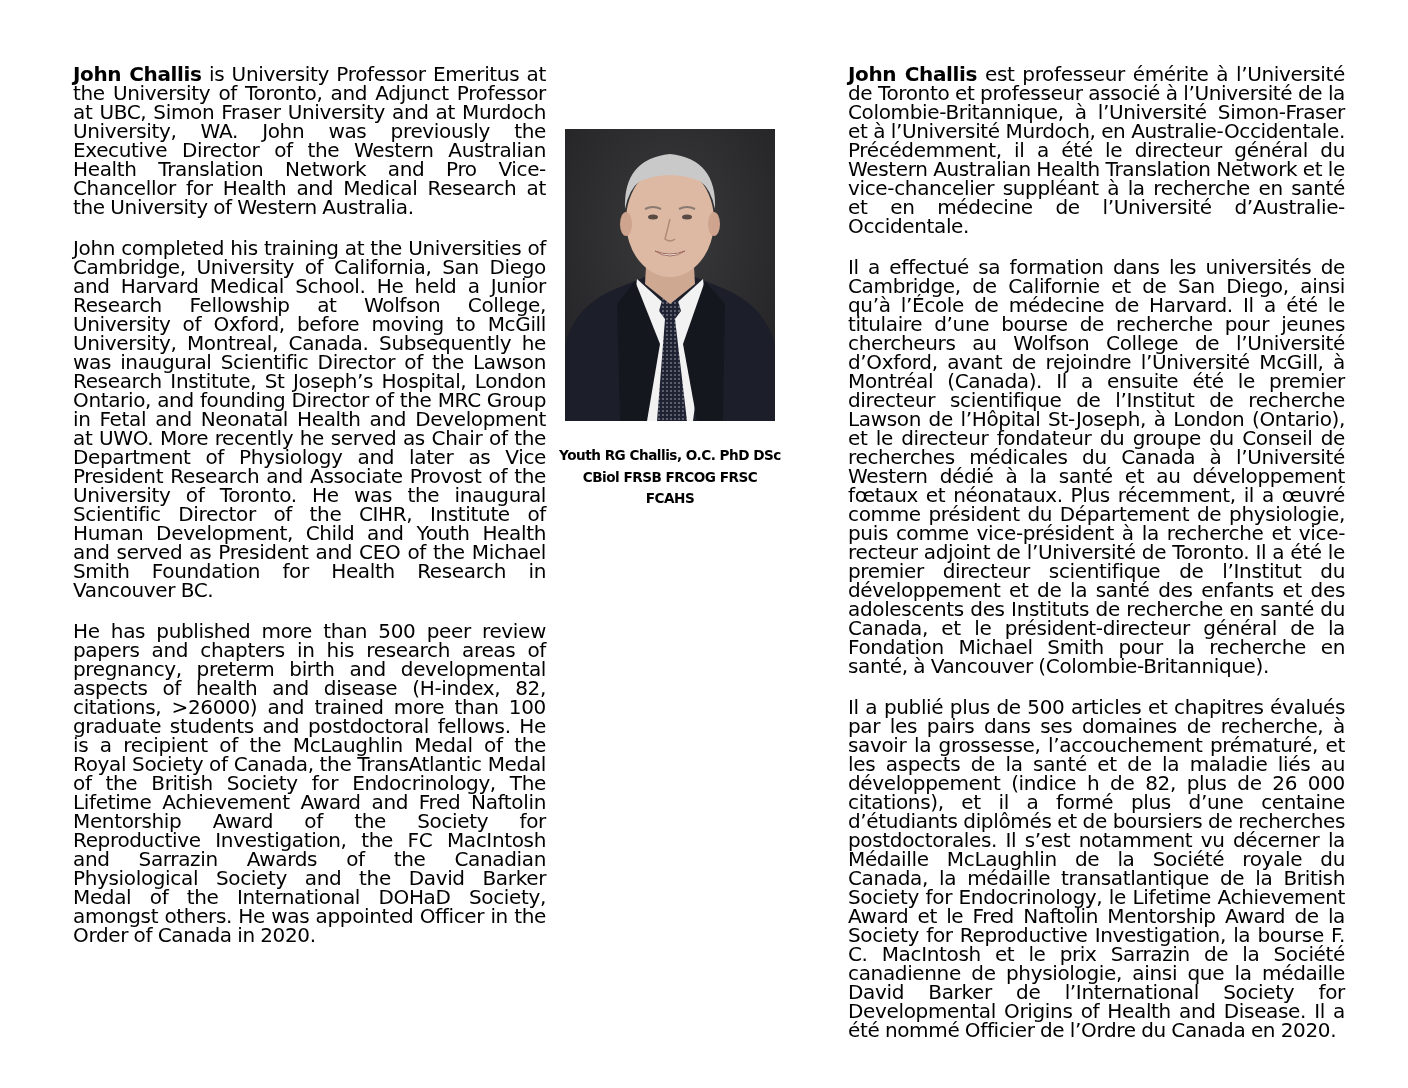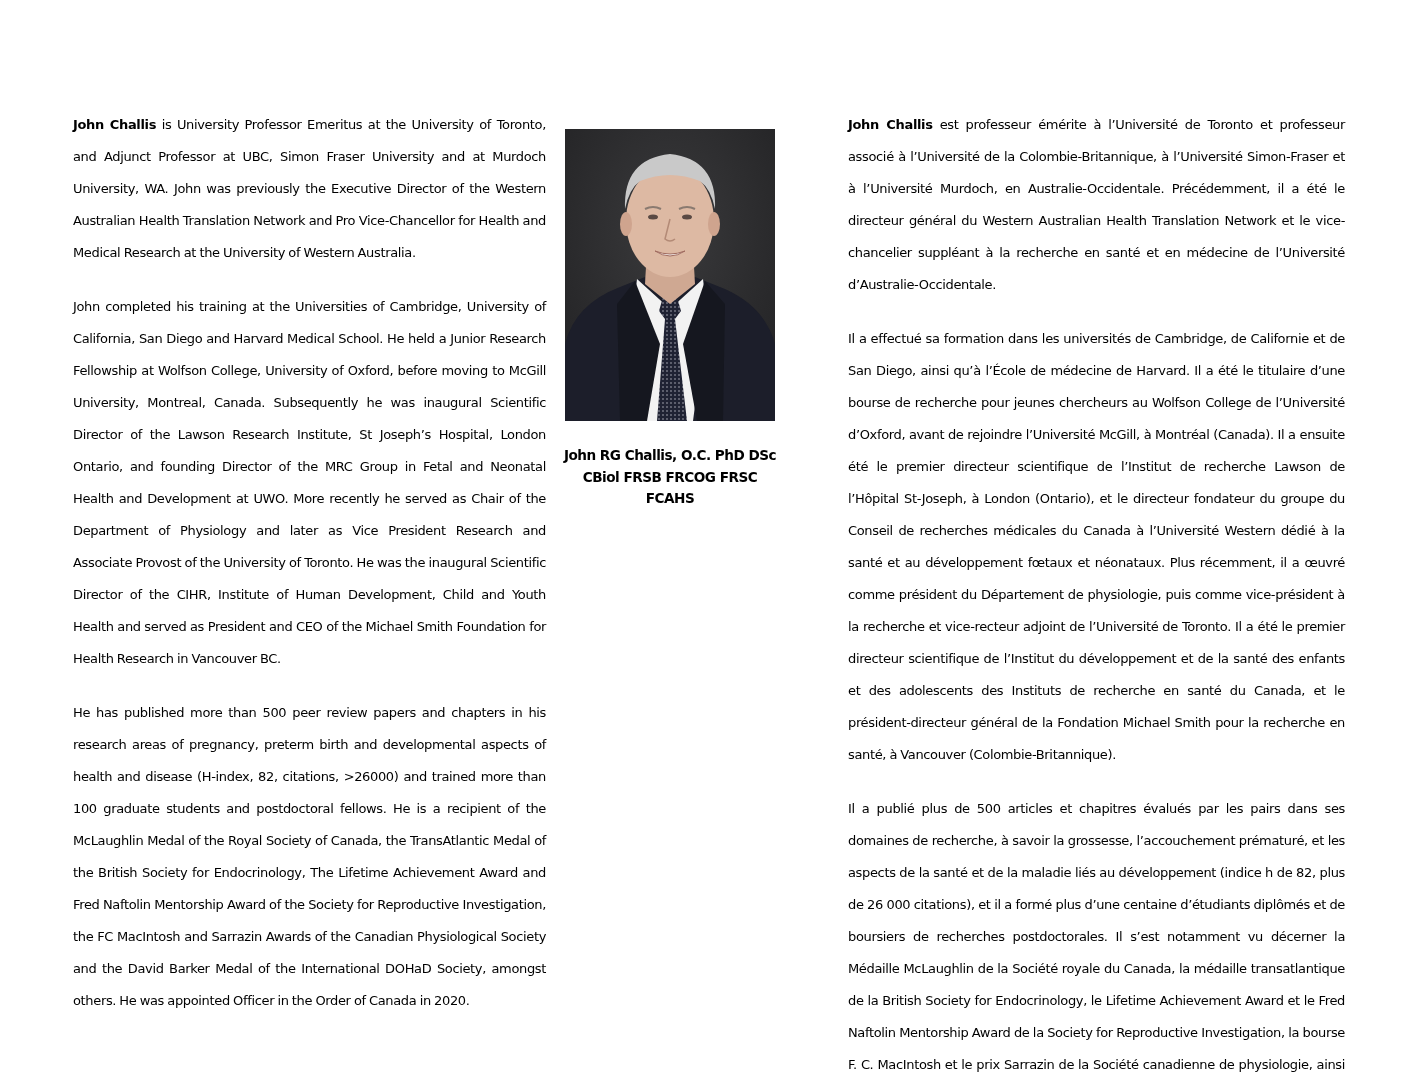--- a/index.html
+++ b/index.html
@@ -2,26 +2,25 @@
 <html><head>
 <meta charset="utf-8">
 <style>
   html, body { margin: 0; padding: 0; background: #ffffff; }
   body {
     width: 1408px; height: 1088px; position: relative; overflow: hidden;
     font-family: "DejaVu Sans", sans-serif; color: #000;
   }
   .col {
     position: absolute;
-    font-size: 13px;
-    line-height: 32px;
+    font-size: 20px;
+    line-height: 19px;
     text-align: justify;
     letter-spacing: -0.35px;
     word-spacing: -0.5px;
-    margin-top: 44px;
   }
   .col-en { left: 73px; top: 65px; width: 473px; }
   .col-fr { left: 848px; top: 65px; width: 497px; }
   .col p { margin: 0 0 21.8px 0; }
   .col b { font-weight: bold; }
   .photo-wrap { position: absolute; left: 565px; top: 129px; width: 210px; height: 292px; }
   .photo { width: 100%; height: 100%; display: block; }
   .caption {
     position: absolute; left: 556px; top: 445px; width: 228px;
     text-align: center; font-weight: bold; font-size: 13.6px; line-height: 21.6px;
@@ -74,21 +73,21 @@
     <path d="M80 80 Q88 76 96 80" stroke="#8a7a70" stroke-width="2" fill="none"></path>
     <path d="M114 80 Q122 76 130 80" stroke="#8a7a70" stroke-width="2" fill="none"></path>
 
     <path d="M105 90 L100 110 Q105 114 110 110" stroke="#b38a76" stroke-width="1.5" fill="none"></path>
 
     <path d="M90 122 Q105 132 120 122 Q105 128 90 122 Z" fill="#f5f0ee" stroke="#a06a5e" stroke-width="1"></path>
   </svg>
 </div>
 
 <div class="caption">
-  <div>John RG Challis, O.C. PhD DSc</div>
+  <div>Youth RG Challis, O.C. PhD DSc</div>
   <div>CBiol FRSB FRCOG FRSC</div>
   <div>FCAHS</div>
 </div>
 
 <div class="col col-fr">
   <p><b>John Challis</b><span> est professeur émérite à l’Université de Toronto et professeur associé à l’Université de la Colombie-Britannique, à l’Université Simon-Fraser et à l’Université Murdoch, en Australie-Occidentale. Précédemment, il a été le directeur général du Western Australian Health Translation Network et le vice-chancelier suppléant à la recherche en santé et en médecine de l’Université d’Australie-Occidentale.</span></p>
   <p>Il a effectué sa formation dans les universités de Cambridge, de Californie et de San Diego, ainsi qu’à l’École de médecine de Harvard. Il a été le titulaire d’une bourse de recherche pour jeunes chercheurs au Wolfson College de l’Université d’Oxford, avant de rejoindre l’Université McGill, à Montréal (Canada). Il a ensuite été le premier directeur scientifique de l’Institut de recherche Lawson de l’Hôpital St-Joseph, à London (Ontario), et le directeur fondateur du groupe du Conseil de recherches médicales du Canada à l’Université Western dédié à la santé et au développement fœtaux et néonataux. Plus récemment, il a œuvré comme président du Département de physiologie, puis comme vice-président à la recherche et vice-recteur adjoint de l’Université de Toronto. Il a été le premier directeur scientifique de l’Institut du développement et de la santé des enfants et des adolescents des Instituts de recherche en santé du Canada, et le président-directeur général de la Fondation Michael Smith pour la recherche en santé, à Vancouver (Colombie-Britannique).</p>
   <p>Il a publié plus de 500 articles et chapitres évalués par les pairs dans ses domaines de recherche, à savoir la grossesse, l’accouchement prématuré, et les aspects de la santé et de la maladie liés au développement (indice h de 82, plus de 26 000 citations), et il a formé plus d’une centaine d’étudiants diplômés et de boursiers de recherches postdoctorales. Il s’est notamment vu décerner la Médaille McLaughlin de la Société royale du Canada, la médaille transatlantique de la British Society for Endocrinology, le Lifetime Achievement Award et le Fred Naftolin Mentorship Award de la Society for Reproductive Investigation, la bourse F. C. MacIntosh et le prix Sarrazin de la Société canadienne de physiologie, ainsi que la médaille David Barker de l’International Society for Developmental Origins of Health and Disease. Il a été nommé Officier de l’Ordre du Canada en 2020.</p>
 </div>
 

